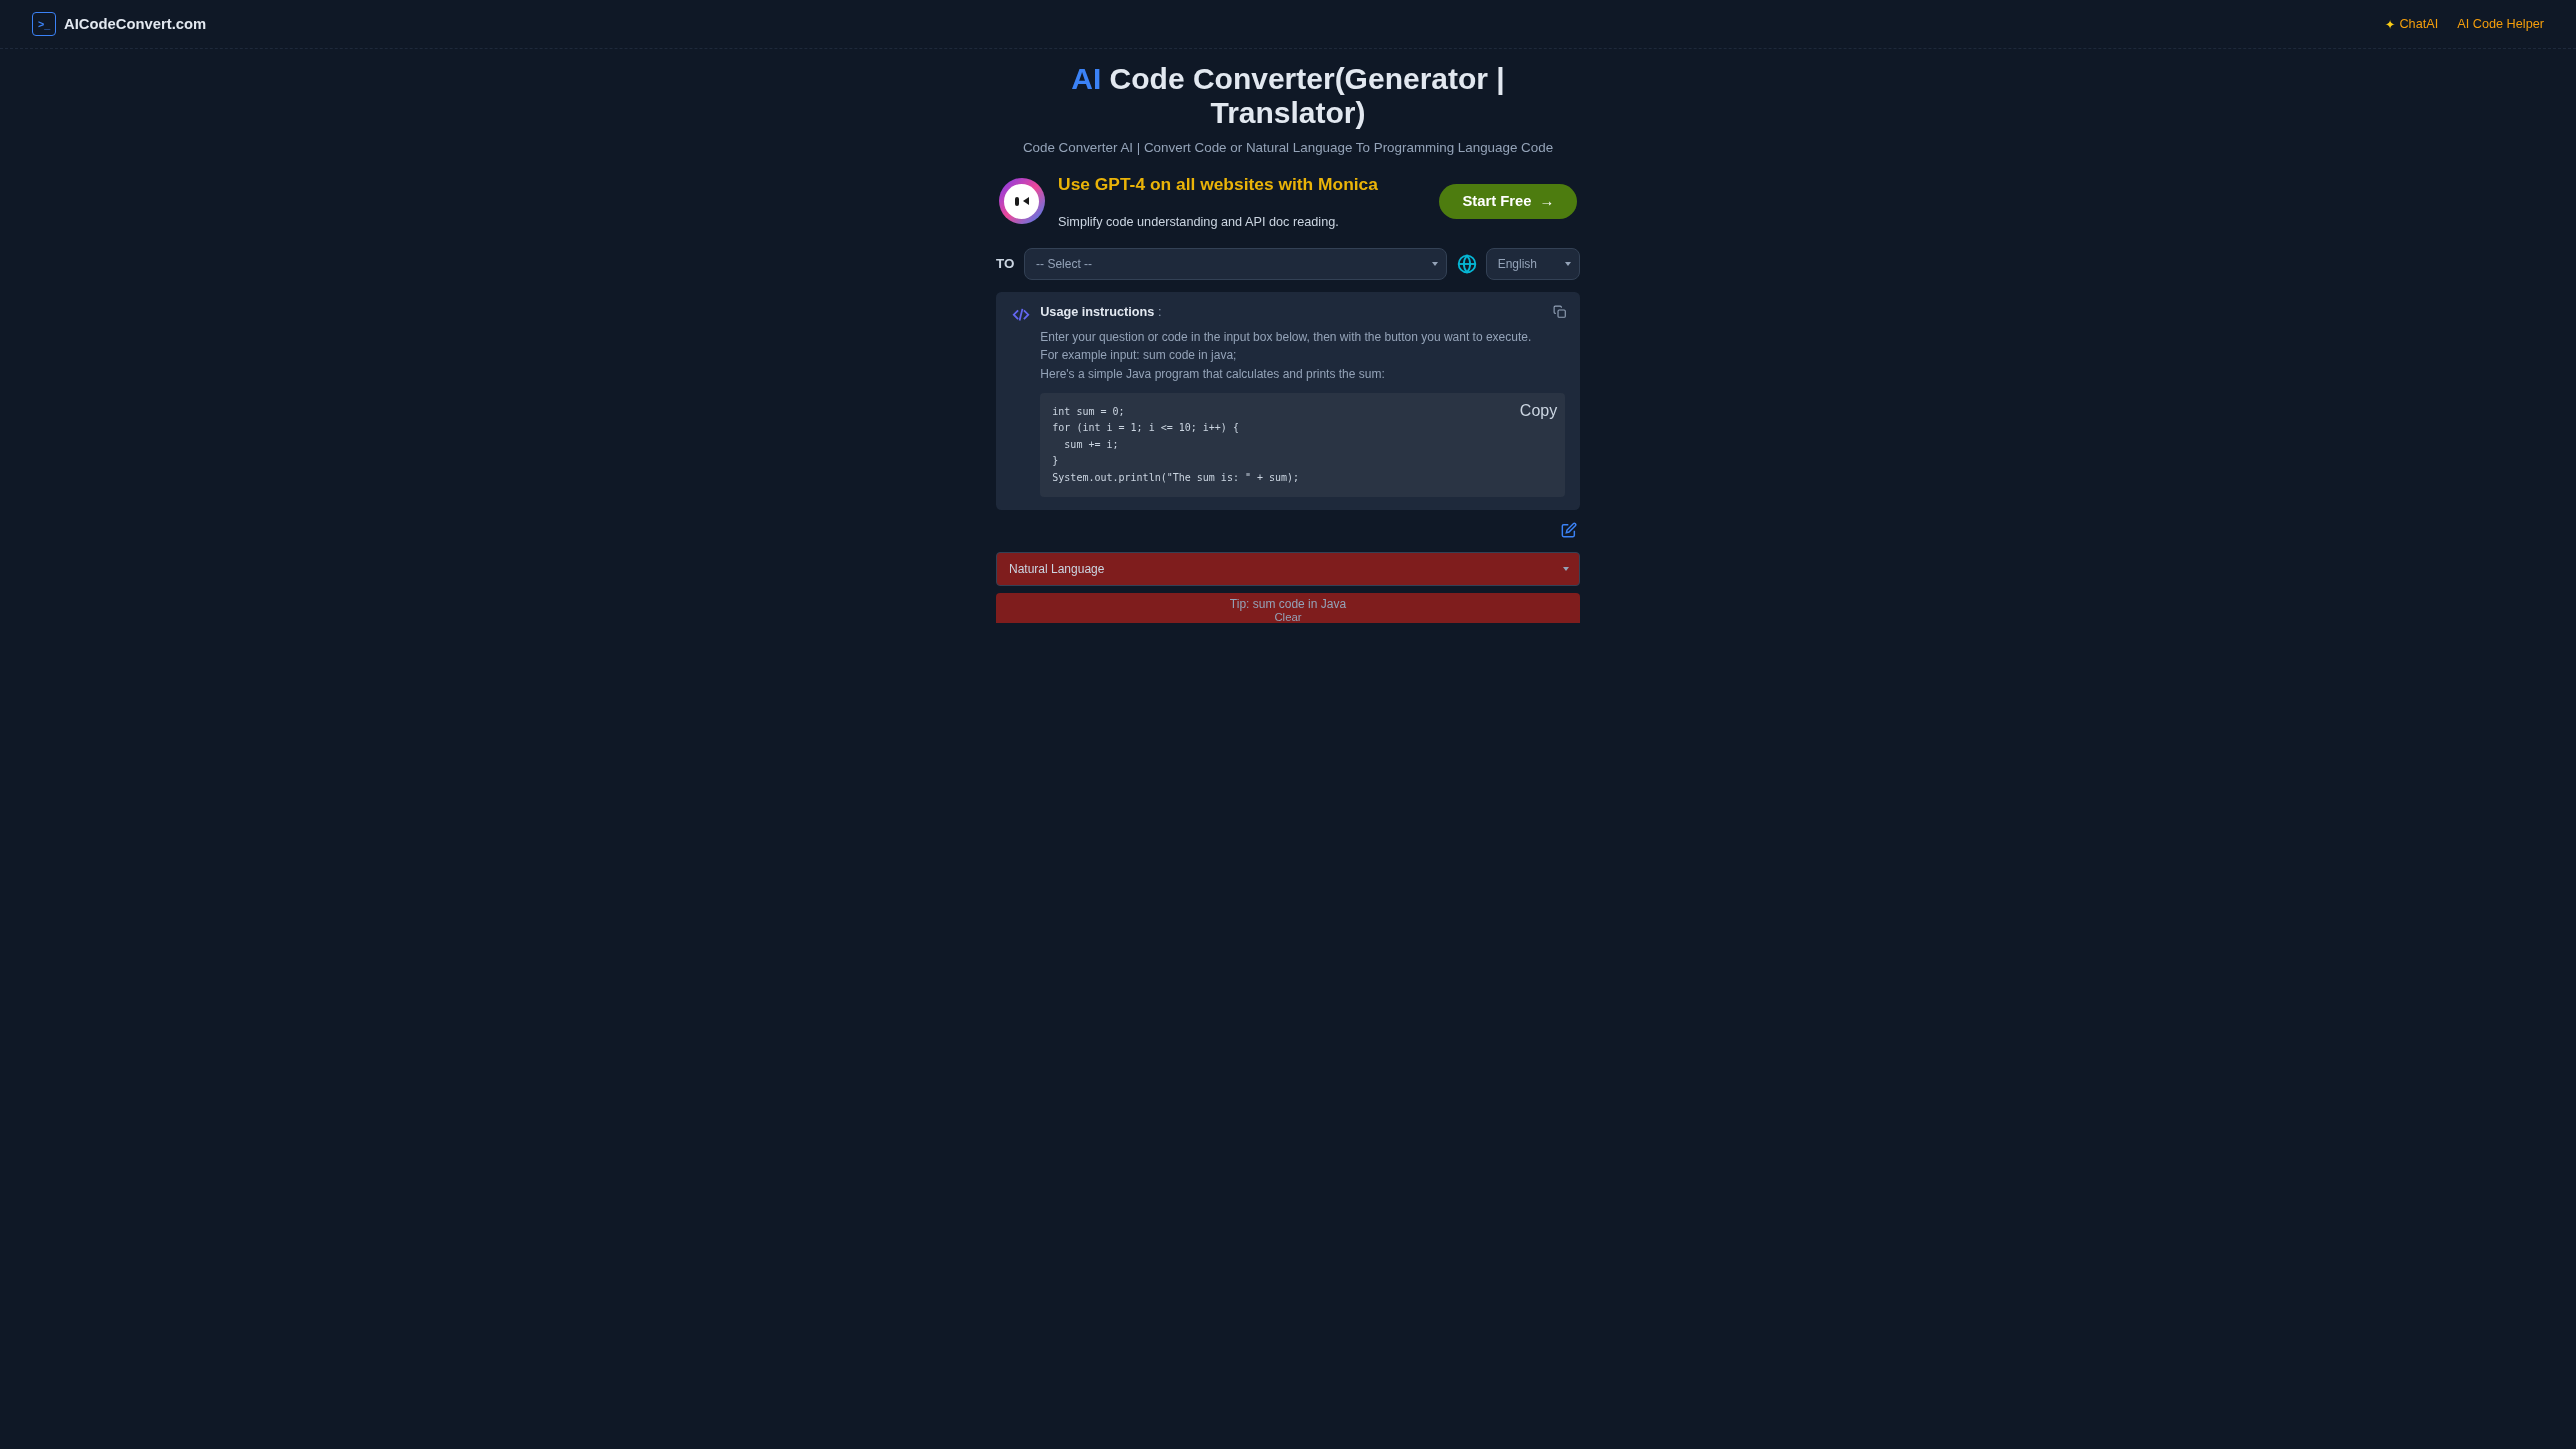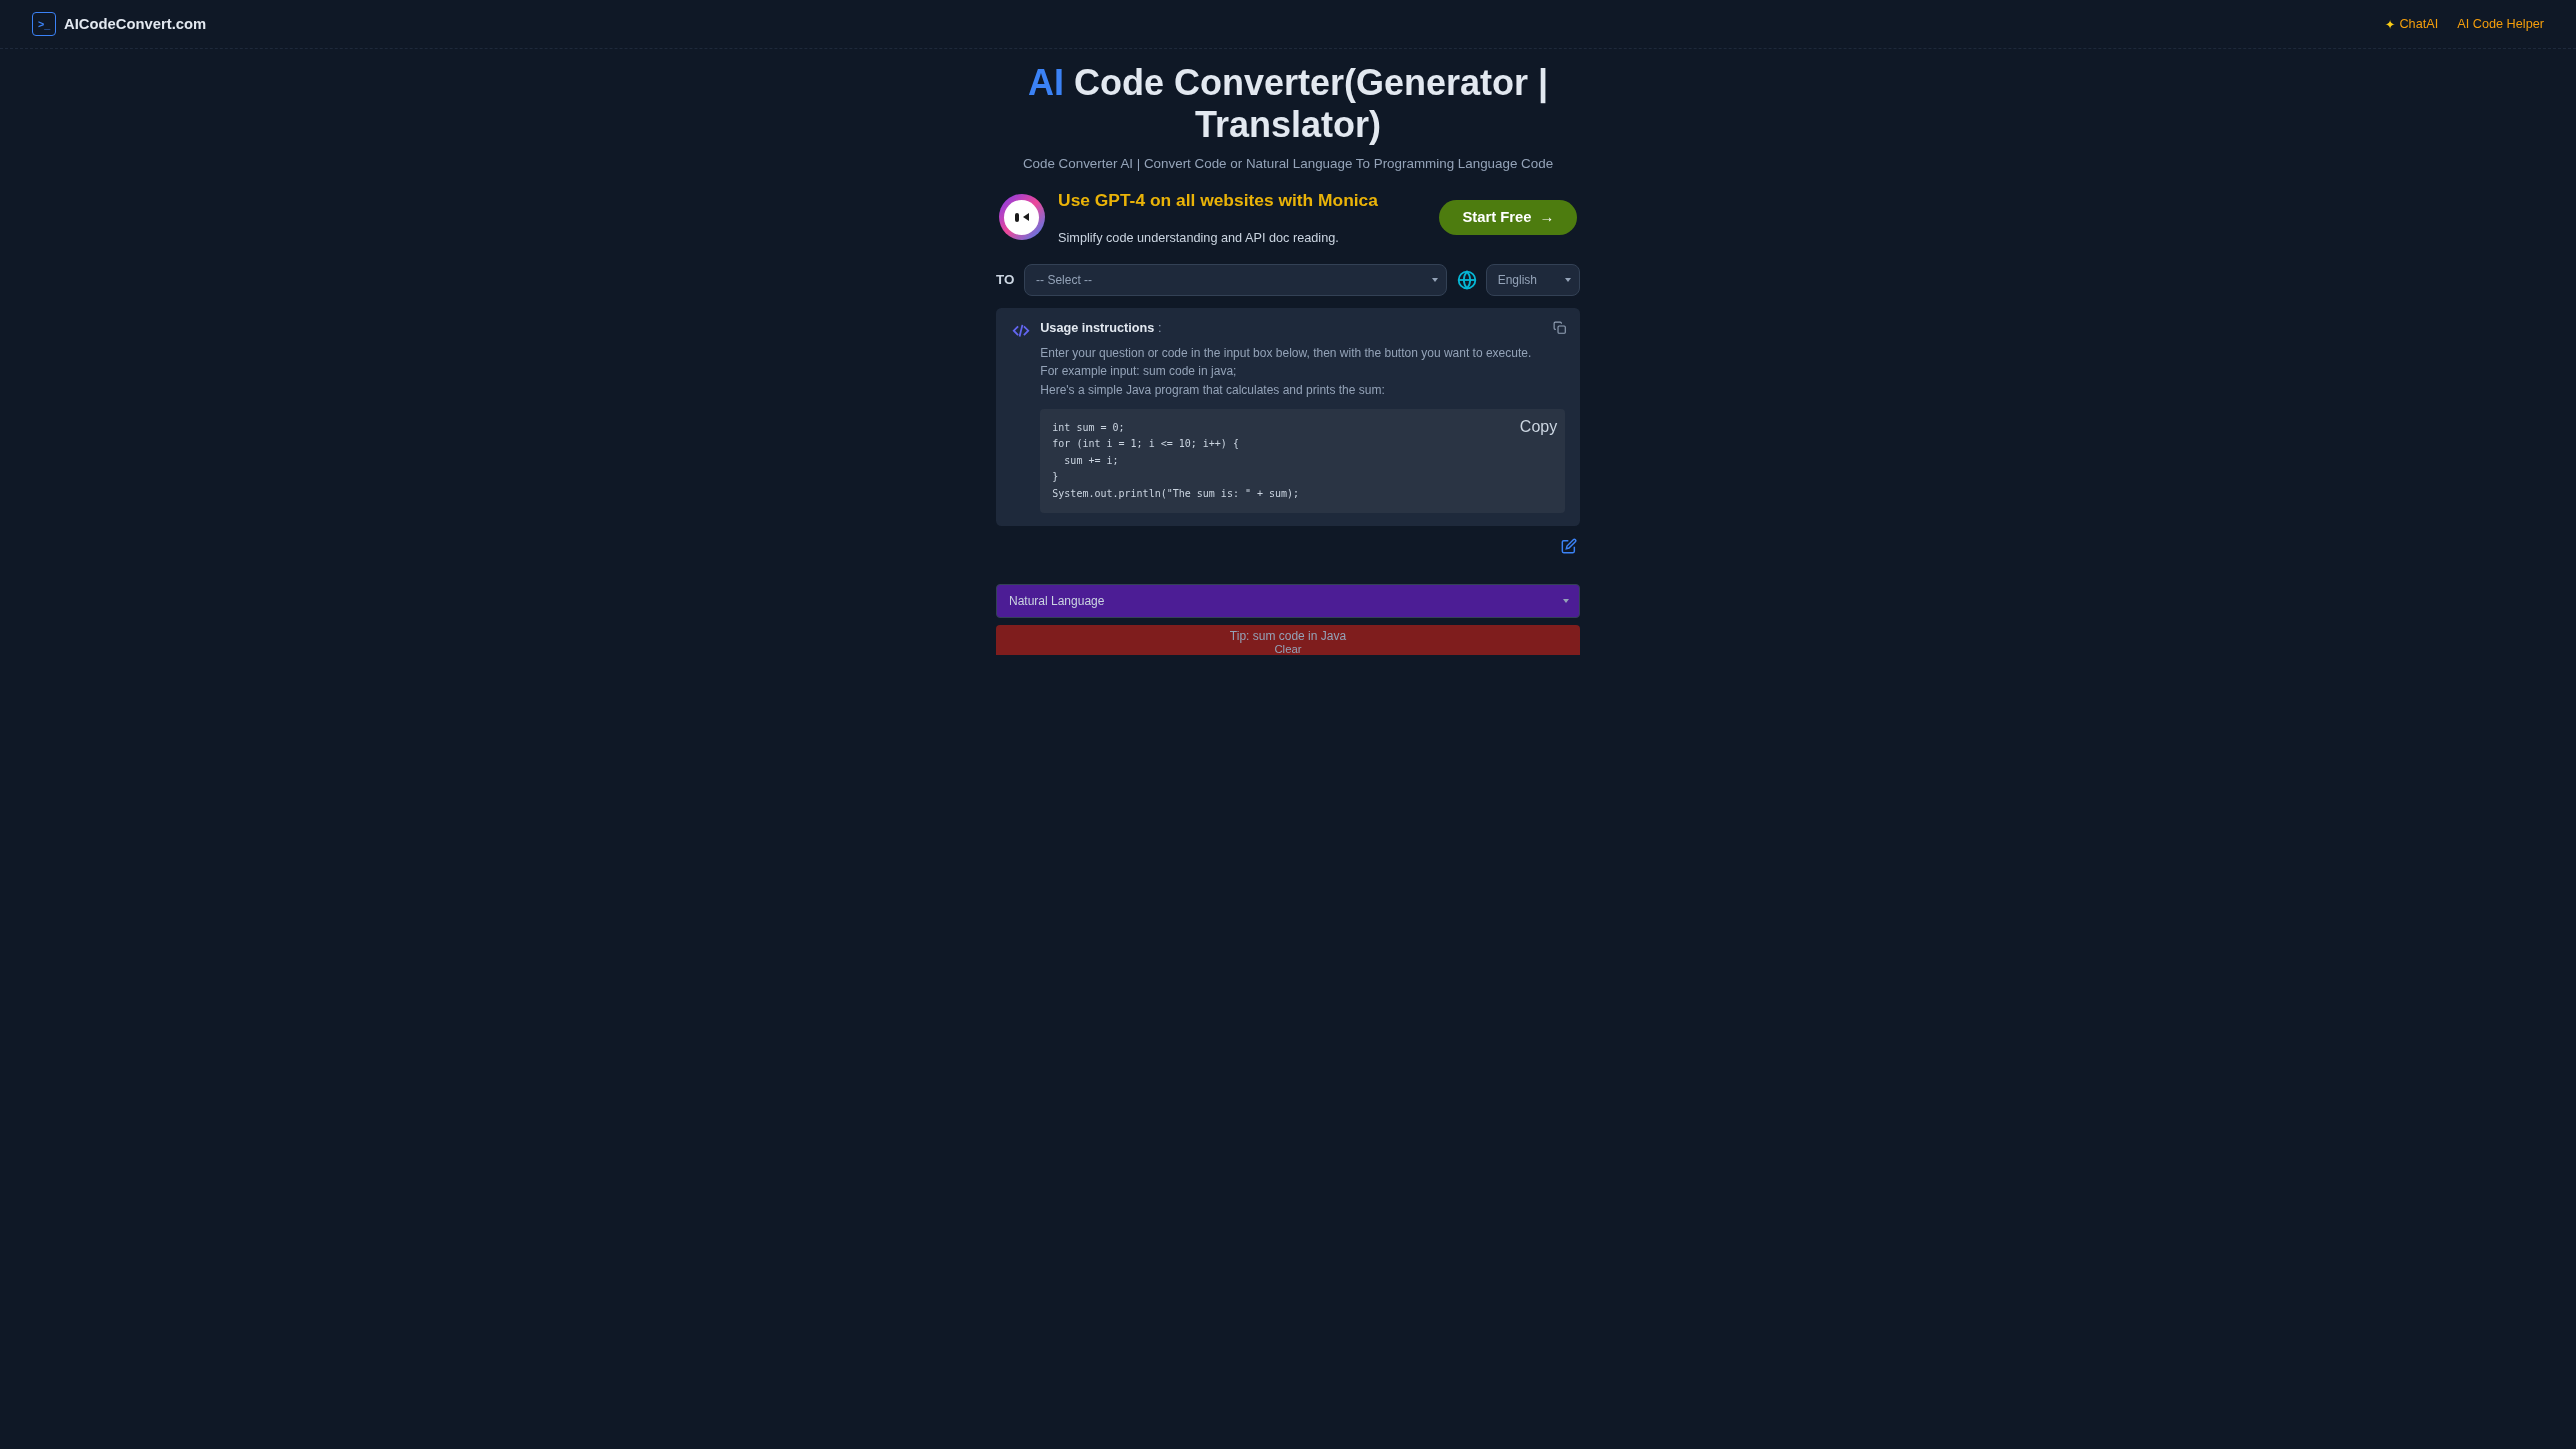--- a/index.html
+++ b/index.html
@@ -55,21 +55,21 @@
 .sparkle {
   color: #facc15;
 }
 .main {
   max-width: 584px;
   margin: 0 auto;
   padding: 13.4px 0 0 0;
 }
 .title {
   text-align: center;
-  font-size: 36px;
+  font-size: 30px;
   font-weight: 700;
   color: #e2e8f0;
   margin-bottom: 9.4px;
 }
 .title .ai {
   color: #3b82f6;
 }
 .subtitle {
   text-align: center;
   color: #94a3b8;
@@ -231,29 +231,28 @@
 .edit-row {
   display: flex;
   justify-content: flex-end;
   padding: 4px 2.7px 13.4px 0;
 }
 .edit-icon {
   color: #3b82f6;
   cursor: pointer;
 }
 .input-select {
-  background: #4c1d95;
+  background: #7f1d1d;
   color: #cbd5e1;
   border: 0.7px solid #334155;
   border-radius: 4px;
   padding: 9.4px 12px;
   font-size: 12px;
   width: 100%;
   margin-bottom: 6.7px;
-  margin-top: 16px;
 }
 .input-select-wrap { position: relative; }
 .input-select-wrap::after {
   content: '';
   position: absolute;
   right: 10.7px;
   top: 50%;
   transform: translateY(-50%);
   width: 0; height: 0;
   border-left: 3.4px solid transparent;

